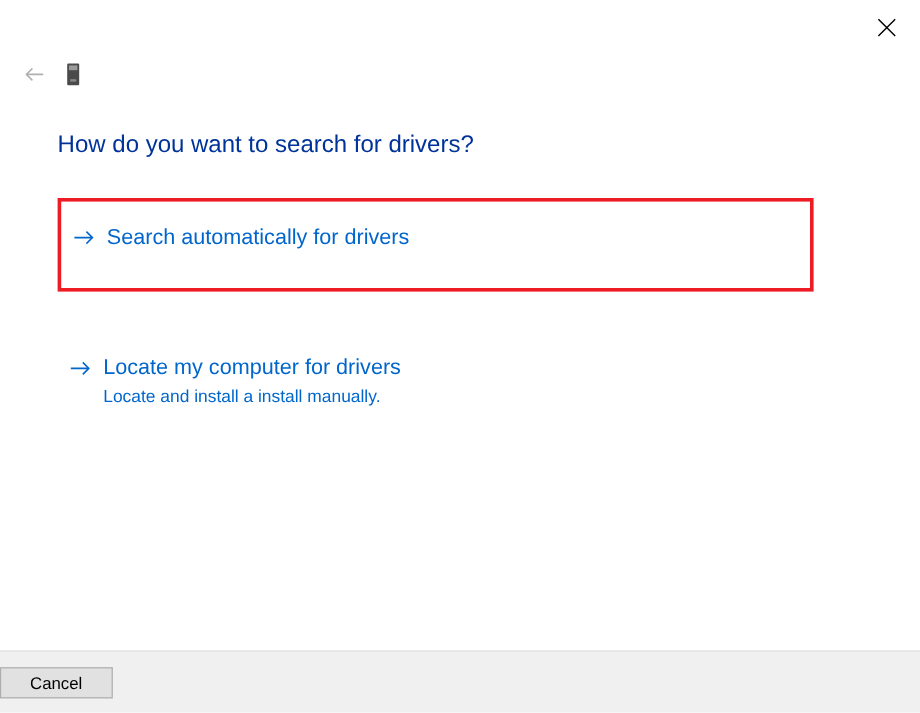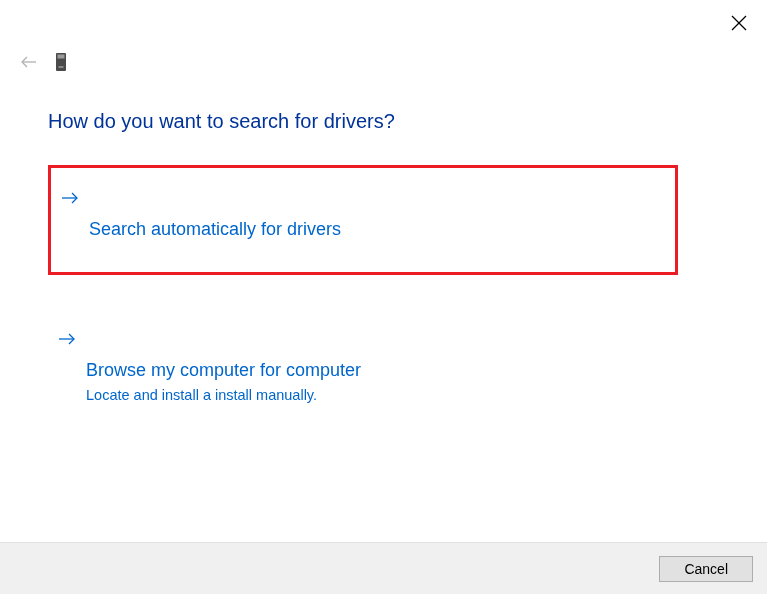--- a/index.html
+++ b/index.html
@@ -84,21 +84,20 @@
       margin-top: 5px;
     }
     .option .arrow svg {
       width: 18px;
       height: 14px;
       stroke: #0066cc;
       fill: none;
     }
     .option-text {
       flex: 1;
-      margin-top: 32px;
     }
     .option-title {
       font-size: 18px;
       color: #0066cc;
       font-weight: 400;
       line-height: 1.3;
       margin-bottom: 3px;
     }
     .option-desc {
       font-size: 14.5px;
@@ -108,21 +107,20 @@
     .footer {
       position: absolute;
       bottom: 0;
       left: 0;
       right: 0;
       height: 52px;
       background: #f0f0f0;
       border-top: 1px solid #e0e0e0;
       display: flex;
       align-items: center;
-      justify-content: flex-end;
       padding-right: 14px;
     }
     .cancel-btn {
       background: #e1e1e1;
       border: 1px solid #adadad;
       padding: 4px 24px;
       font-size: 14px;
       font-family: inherit;
       cursor: pointer;
       min-width: 88px;
@@ -168,21 +166,21 @@
   </div>
 
   <div class="option">
     <div class="arrow">
       <svg viewBox="0 0 18 14">
         <line x1="1" y1="7" x2="16" y2="7" stroke-width="1.3"></line>
         <polyline points="11,2 16,7 11,12" stroke-width="1.3"></polyline>
       </svg>
     </div>
     <div class="option-text">
-      <div class="option-title">Browse my computer for computer</div>
+      <div class="option-title">Locate my computer for drivers</div>
       <div class="option-desc">Locate and install a install manually.</div>
     </div>
   </div>
 </div>
 
 <div class="footer">
   <button class="cancel-btn">Cancel</button>
 </div>
 
 </body></html>

